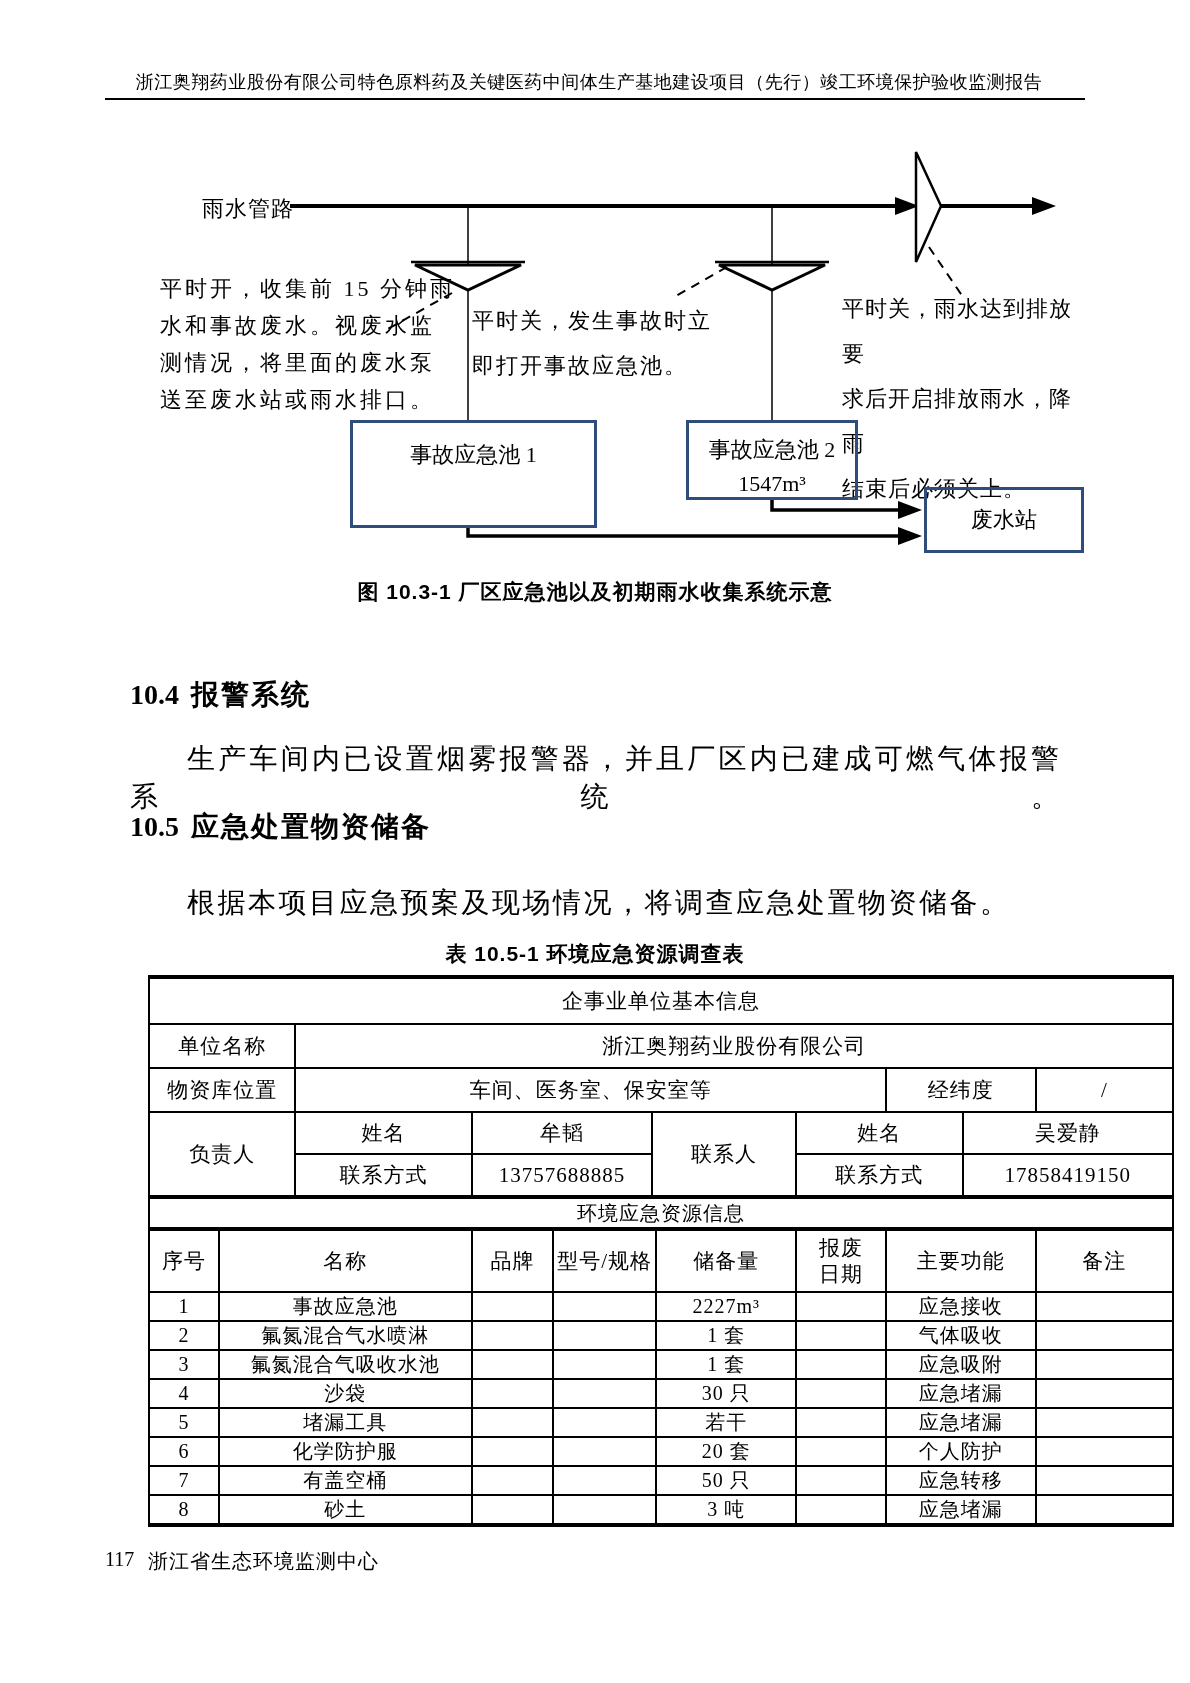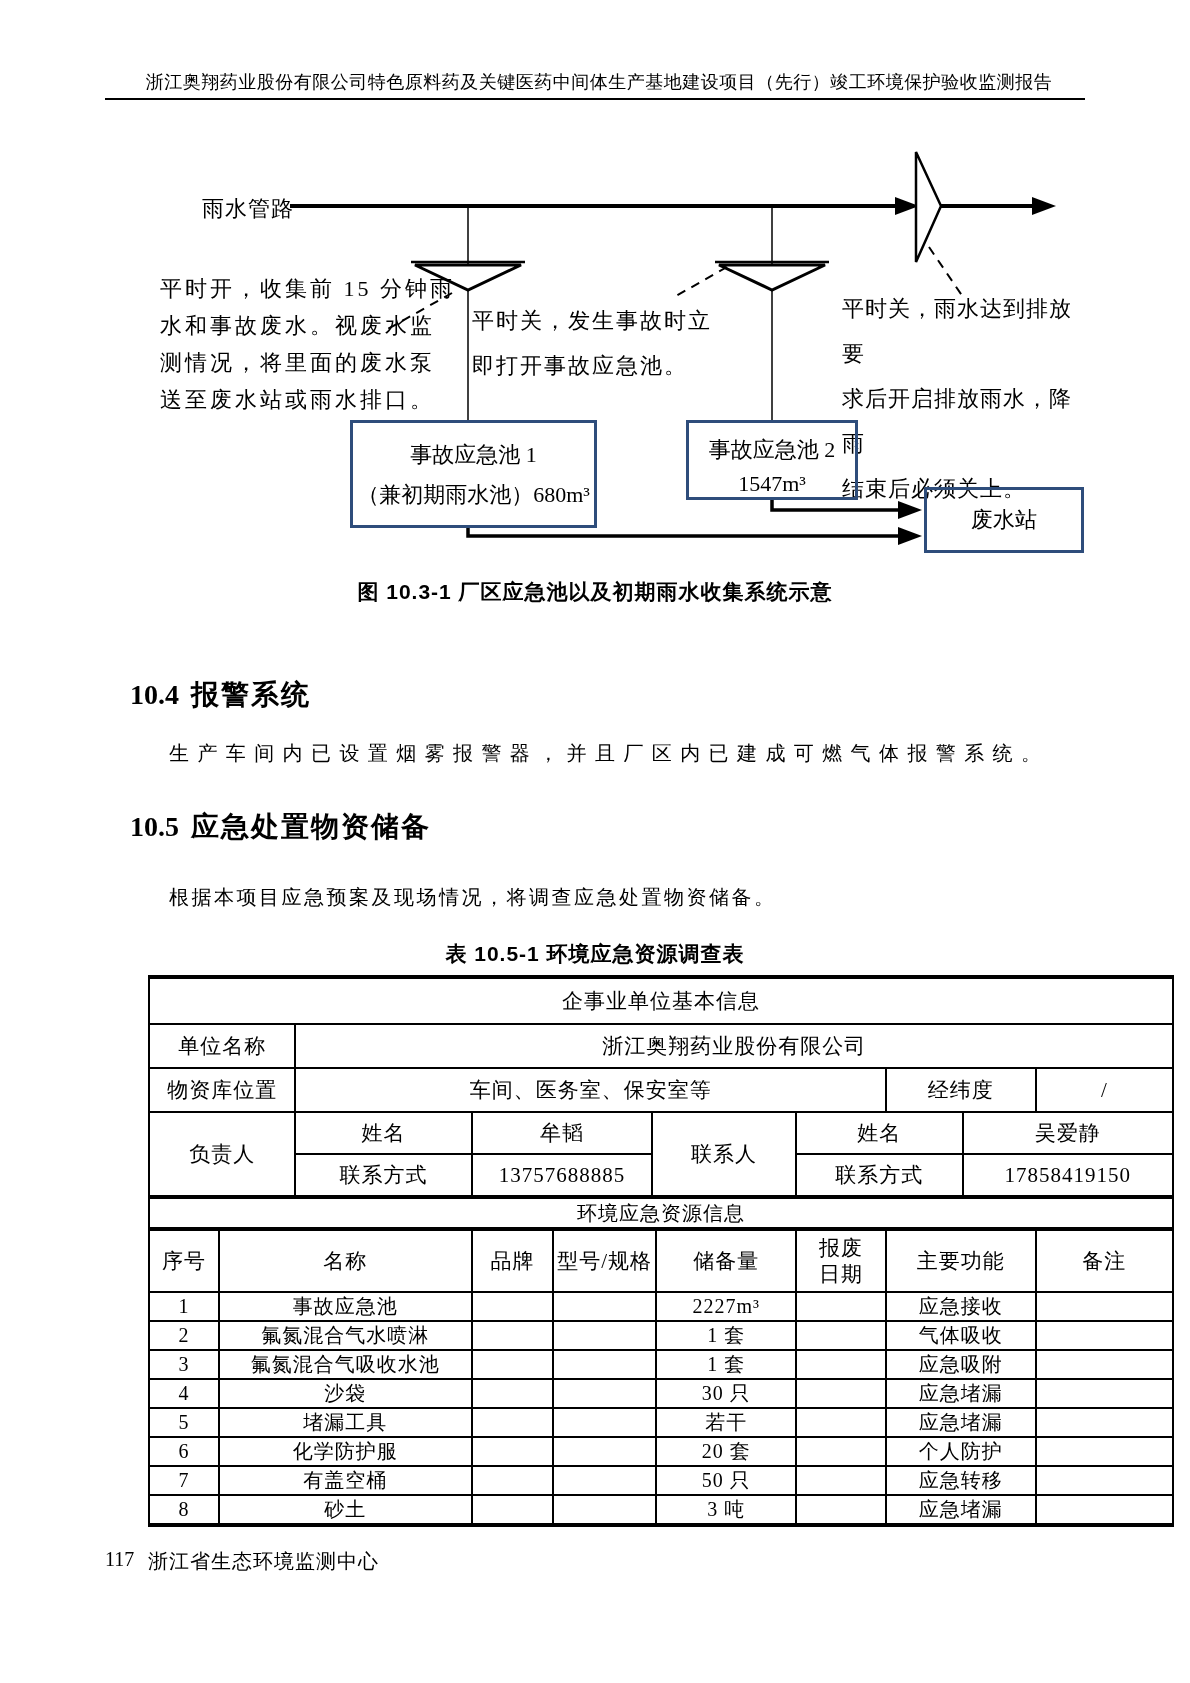--- a/index.html
+++ b/index.html
@@ -3,21 +3,21 @@
 <meta charset="utf-8">
 <style>
   html,body{margin:0;padding:0;background:#888;}
   .page{
     position:relative; width:1190px; height:1683px; background:#ffffff;
     margin:0 auto; overflow:hidden; color:#000;
     font-family:"Liberation Serif","DejaVu Serif",serif;
   }
   .abs{position:absolute;}
   
-  .header-text{top:70px; left:109px; width:980px; text-align:center;
+  .header-text{top:70px; left:99px; width:980px; text-align:center;
     font-size:18px; letter-spacing:0.5px; white-space:nowrap;}
   .header-rule{top:98px; left:105px; width:980px; height:2px; background:#000;}
   
   .diagram-svg{top:0; left:0;}
   .pipe-label{top:194px; left:202px; font-size:22px; letter-spacing:1px;}
   .note{font-size:22px; letter-spacing:3px; line-height:37px;}
   .note-left{top:270px; left:160px; width:345px;}
   .note-mid{top:298px; left:472px; width:270px; line-height:45px; letter-spacing:2px;}
   .note-right{top:286px; left:842px; width:250px; line-height:45px; letter-spacing:1px;}
   .dbox{border:3px solid #2e4d7b; text-align:center; font-size:22px; box-sizing:border-box;}
@@ -27,21 +27,21 @@
   .fig-caption{top:578px; left:105px; width:980px; text-align:center;
     font-family:"Liberation Sans","DejaVu Sans",sans-serif; font-weight:bold;
     font-size:21px; letter-spacing:1px;}
   
   .h2{left:130px; white-space:nowrap;}
   .h2 .hnum{font-family:"Liberation Serif",serif; font-weight:bold; font-size:28px;}
   .h2 .htxt{font-family:"Liberation Sans","DejaVu Sans",sans-serif; font-weight:bold;
     font-size:28px; margin-left:12px; letter-spacing:2px;}
   .h104{top:676px;}
   .h105{top:808px;}
-  .para{left:112px; width:932px; font-size:20px; text-indent:57px;}
+  .para{left:130px; width:932px; font-size:28px; text-indent:57px;}
   .p104{top:740px; letter-spacing:3px; text-align:justify; text-align-last:justify;}
   .p105{top:884px; letter-spacing:2.5px;}
   .table-title{top:940px; left:105px; width:980px; text-align:center;
     font-family:"Liberation Sans","DejaVu Sans",sans-serif; font-weight:bold;
     font-size:21px; letter-spacing:1px;}
   
   .tblwrap{top:975px; left:148px; width:910px;}
   table{border-collapse:collapse; width:1026px; table-layout:fixed;
     font-family:"Liberation Serif","DejaVu Serif",serif; font-size:21px; color:#000;}
   td,th{border:2px solid #000; text-align:center; vertical-align:middle;
@@ -106,21 +106,20 @@
   </div>
 
   <div class="abs note note-right">
     <div>平时关，雨水达到排放要</div>
     <div>求后开启排放雨水，降雨</div>
     <div>结束后必须关上。</div>
   </div>
 
   <div class="abs dbox box1">
     <div>事故应急池 1</div>
-    <div>（兼初期雨水池）680m³</div>
   </div>
   <div class="abs dbox box2">
     <div>事故应急池 2</div>
     <div>1547m³</div>
   </div>
   <div class="abs dbox box3">
     <span>废水站</span>
   </div>
 
   <div class="abs fig-caption">图 10.3-1  厂区应急池以及初期雨水收集系统示意</div>

